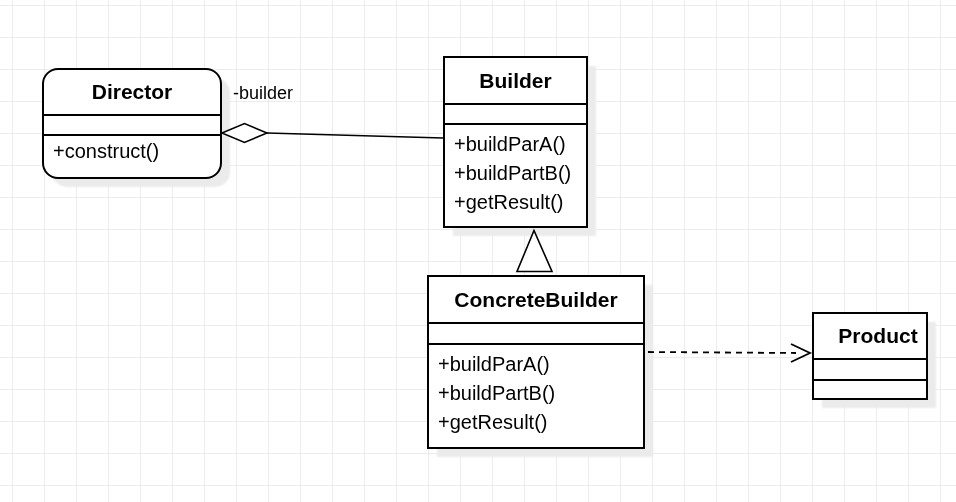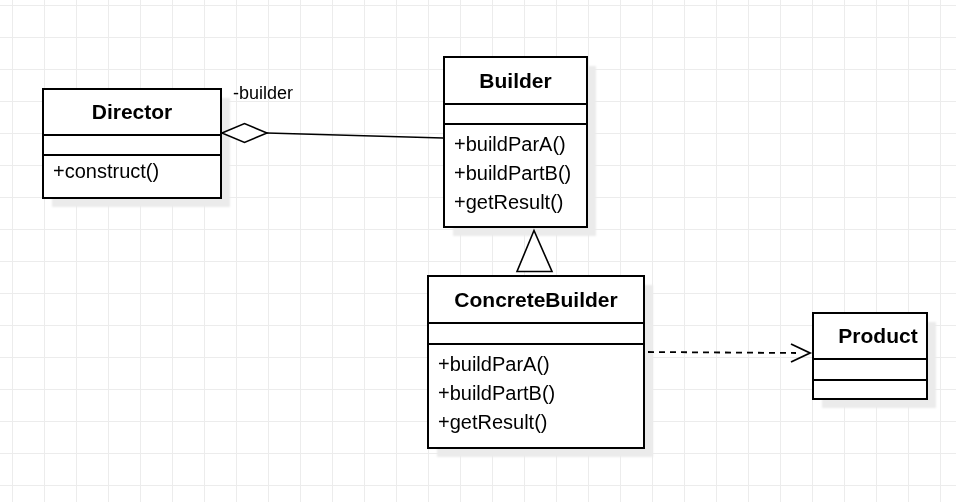--- a/index.html
+++ b/index.html
@@ -49,21 +49,21 @@
     flex: 1 1 auto;
     padding: 5px 9px;
     font-size: 20px;
     line-height: 29px;
     color: #000000;
     white-space: nowrap;
   }
   .cls-methods.italic { }
   .cls-last { box-sizing: border-box; flex: 1 1 auto; }
 
-  #cls-director        { left: 42px;  top: 88px;  width: 180px; height: 111px; }
+  #cls-director        { left: 42px;  top: 68px;  width: 180px; height: 111px; border-radius: 16px; }
   #cls-director .cls-title   { height: 46px; }
   #cls-director .cls-attrs   { height: 20px; }
   #cls-director .cls-methods { display: flex; align-items: center; padding-top: 0; padding-bottom: 11px; }
 
   #cls-builder         { left: 443px; top: 56px;  width: 145px; height: 172px; }
   #cls-builder .cls-title    { height: 47px; }
   #cls-builder .cls-attrs    { height: 20px; }
 
   #cls-concrete        { left: 427px; top: 275px; width: 218px; height: 174px; }
   #cls-concrete .cls-title   { height: 47px; }

